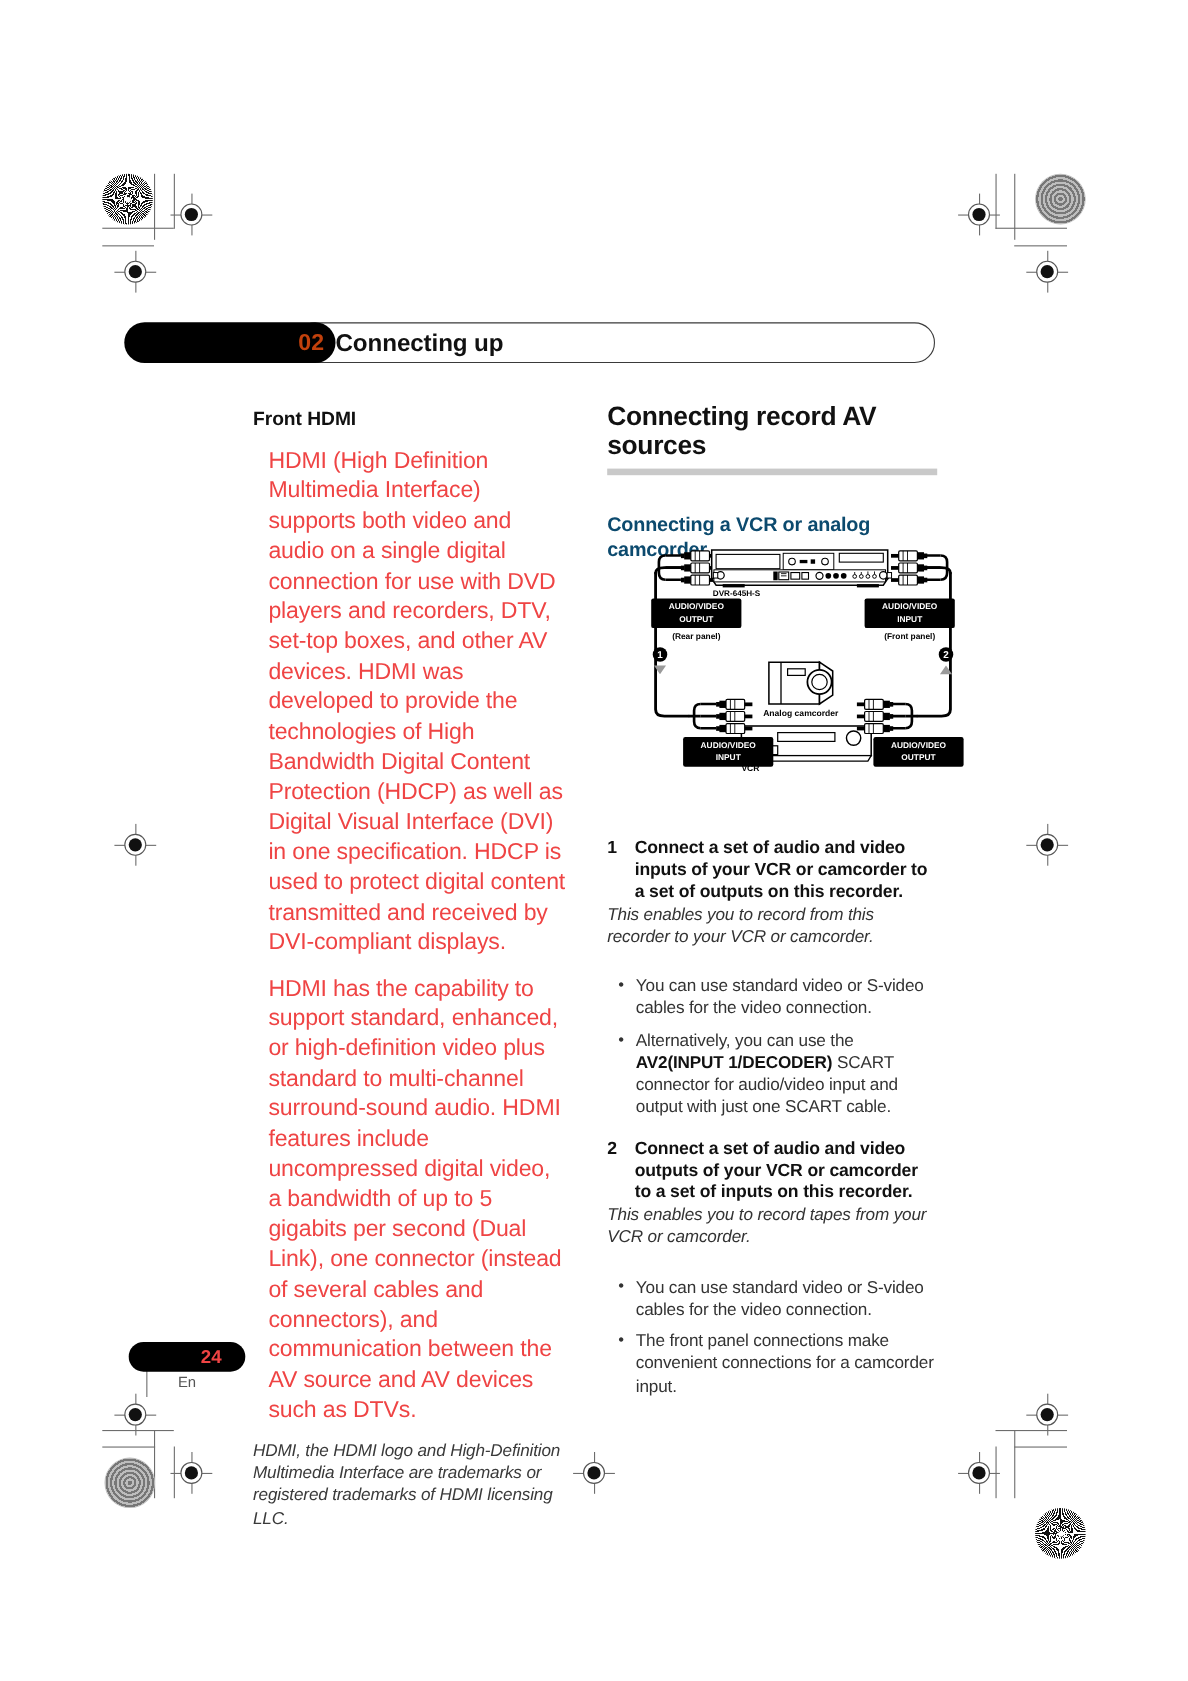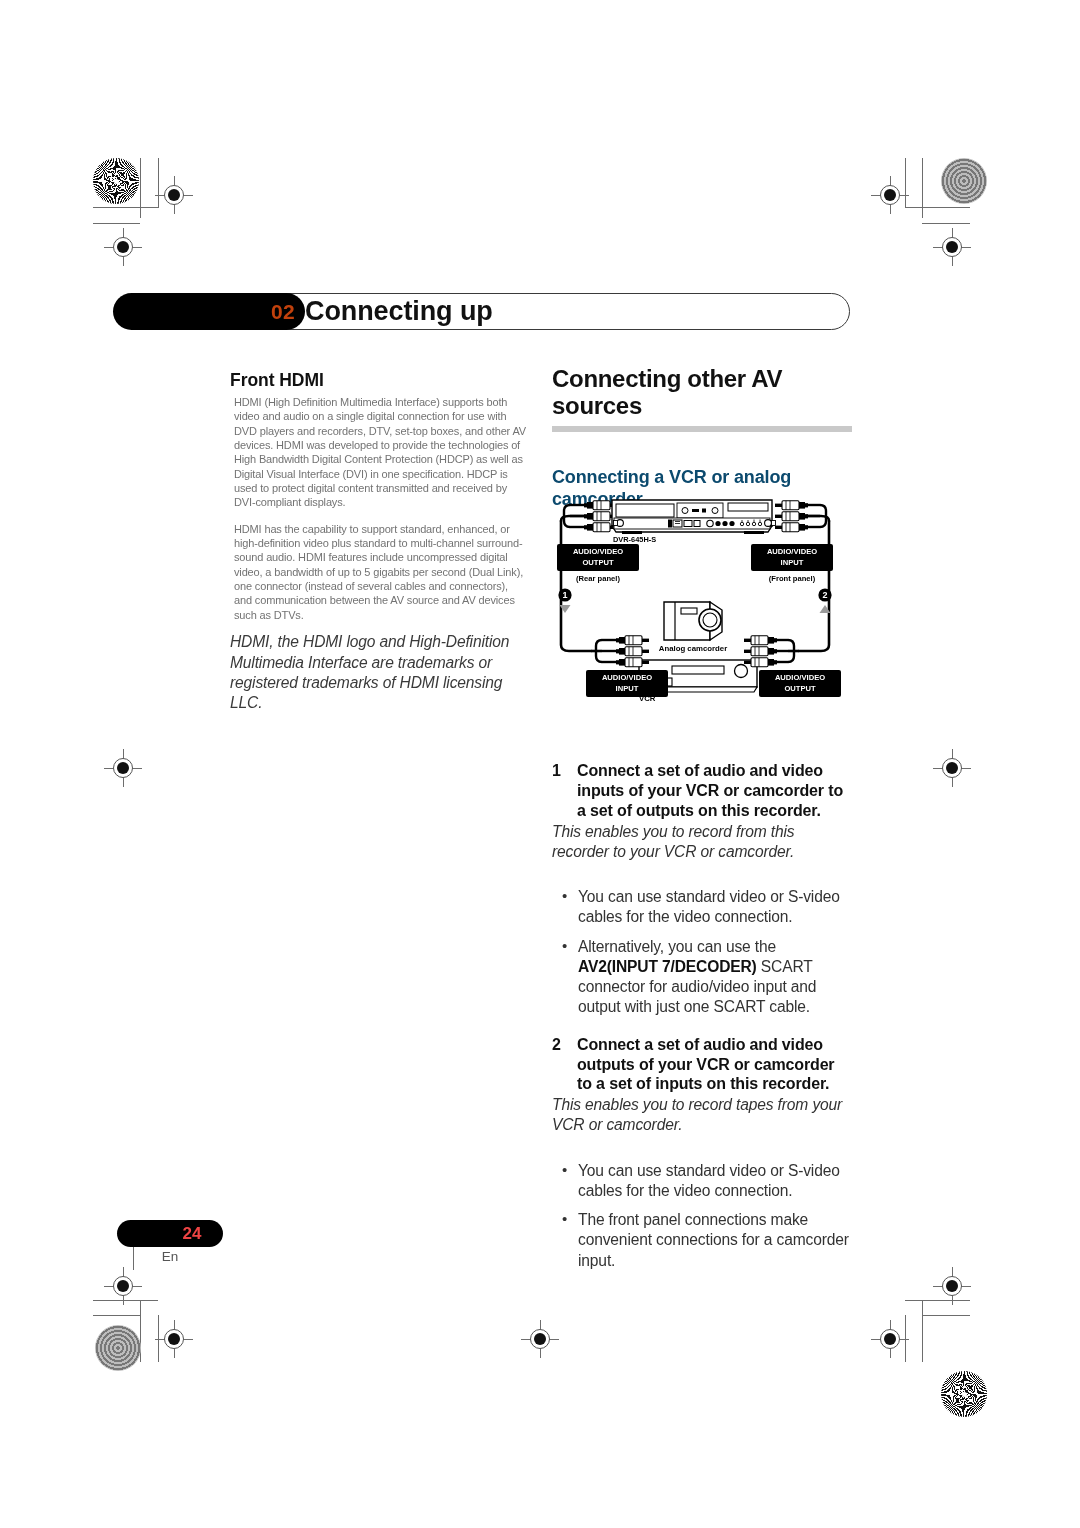--- a/index.html
+++ b/index.html
@@ -56,21 +56,21 @@
     color:#c2410c;font-weight:bold;font-size:21px;letter-spacing:.3px;
   }
   .chapbar .outline{
     position:absolute;left:155px;top:0;width:582px;height:37px;
     border:1.5px solid #3a3a3a;border-radius:18.5px;box-sizing:border-box;
     background:#fff;
   }
   .chapbar .chaptitle{
     position:absolute;left:192px;top:0;height:37px;
     display:flex;align-items:center;
-    font-size:27px;font-weight:bold;color:#111;letter-spacing:-.1px;
+    font-size:22px;font-weight:bold;color:#111;letter-spacing:-.1px;
   }
 
   
   .col{position:absolute;width:300px;}
   .col-left{left:230px;top:370px;}
   .col-right{left:552px;top:366px;}
 
   h2.sec{
     margin:0 0 4px 0;font-size:17.5px;font-weight:bold;color:#111;letter-spacing:-.05px;
   }
@@ -78,21 +78,21 @@
     margin:0;font-size:24px;font-weight:bold;color:#111;letter-spacing:-.3px;line-height:1.12;
   }
   .rule{
     height:6px;background:#c9c9c9;margin-top:6px;margin-bottom:0;width:300px;
   }
   h2.sub{
     margin:34px 0 0 0;font-size:18px;font-weight:bold;color:#0c4a6e;line-height:1.24;letter-spacing:-.15px;
   }
 
   p.body{
-    margin:4px;font-size:11px;line-height:1.305;color:#737373;letter-spacing:-.15px;
+    margin:14px;font-size:21px;line-height:1.305;color:#ef4444;letter-spacing:-.15px;
   }
   p.body + p.body{margin-top:12px;}
   p.ital{
     margin:10px 0 0 0;font-size:15.6px;line-height:1.305;color:#3a3a3a;
     font-style:italic;letter-spacing:-.15px;
   }
 
   .step{margin-top:17px;}
   .step-head{
     font-size:16px;font-weight:bold;color:#111;line-height:1.235;letter-spacing:-.15px;
@@ -108,21 +108,21 @@
     position:relative;padding-left:26px;margin-bottom:9px;
     font-size:15.6px;line-height:1.3;color:#333;letter-spacing:-.15px;
   }
   ul.bullets li:last-child{margin-bottom:0;}
   ul.bullets li::before{
     content:"\2022";position:absolute;left:10px;top:-1px;color:#333;font-size:15px;
   }
   .kbd{font-weight:bold;color:#111;}
 
   
-  .diagram{position:absolute;left:544px;top:492px;width:302px;height:222px;}
+  .diagram{position:absolute;left:579px;top:492px;width:302px;height:222px;}
   .diagram svg{display:block;}
 
   
   .pagetag{position:absolute;left:117px;top:1220px;width:106px;height:27px;
     background:#000;border-radius:13.5px;}
   .pagetag .n{position:absolute;inset:0;display:flex;align-items:center;justify-content:center;
     color:#ef4444;font-weight:bold;font-size:17px;padding-left:44px;box-sizing:border-box;}
   .pagelang{position:absolute;left:117px;top:1249px;width:106px;text-align:center;
     font-size:13.5px;color:#555;}
 </style>
@@ -233,38 +233,38 @@
   </div>
 
   <div class="col col-left">
     <h2 class="sec">Front HDMI</h2>
     <p class="body">HDMI (High Definition Multimedia Interface) supports both video and audio on a single digital connection for use with DVD players and recorders, DTV, set-top boxes, and other AV devices. HDMI was developed to provide the technologies of High Bandwidth Digital Content Protection (HDCP) as well as Digital Visual Interface (DVI) in one specification. HDCP is used to protect digital content transmitted and received by DVI-compliant displays.</p>
     <p class="body">HDMI has the capability to support standard, enhanced, or high-definition video plus standard to multi-channel surround-sound audio. HDMI features include uncompressed digital video, a bandwidth of up to 5 gigabits per second (Dual Link), one connector (instead of several cables and connectors), and communication between the AV source and AV devices such as DTVs.</p>
     <p class="ital">HDMI, the HDMI logo and High-Definition Multimedia Interface are trademarks or registered trademarks of HDMI licensing LLC.</p>
   </div>
 
   <div class="col col-right">
-    <h1 class="bigsec">Connecting other AV sources</h1>
+    <h1 class="bigsec">Connecting record AV sources</h1>
     <div class="rule"></div>
     <h2 class="sub">Connecting a VCR or analog camcorder</h2>
 
     <div style="height:234px;"></div>
 
     <div class="step">
       <div class="step-head">
         <span class="num">1</span>
         <span class="txt">Connect a set of audio and video inputs of your VCR or camcorder to a set of outputs on this recorder.</span>
       </div>
       <div class="step-body">This enables you to record from this recorder to your VCR or camcorder.</div>
       <ul class="bullets">
         <li>
           <span>You can use standard video or S-video cables for the video connection.</span>
         </li>
         <li>
-          <span>Alternatively, you can use the </span><span class="kbd">AV2(INPUT 7/DECODER)</span><span> SCART connector for audio/video input and output with just one SCART cable.</span>
+          <span>Alternatively, you can use the </span><span class="kbd">AV2(INPUT 1/DECODER)</span><span> SCART connector for audio/video input and output with just one SCART cable.</span>
         </li>
       </ul>
     </div>
 
     <div class="step">
       <div class="step-head">
         <span class="num">2</span>
         <span class="txt">Connect a set of audio and video outputs of your VCR or camcorder to a set of inputs on this recorder.</span>
       </div>
       <div class="step-body">This enables you to record tapes from your VCR or camcorder.</div>

